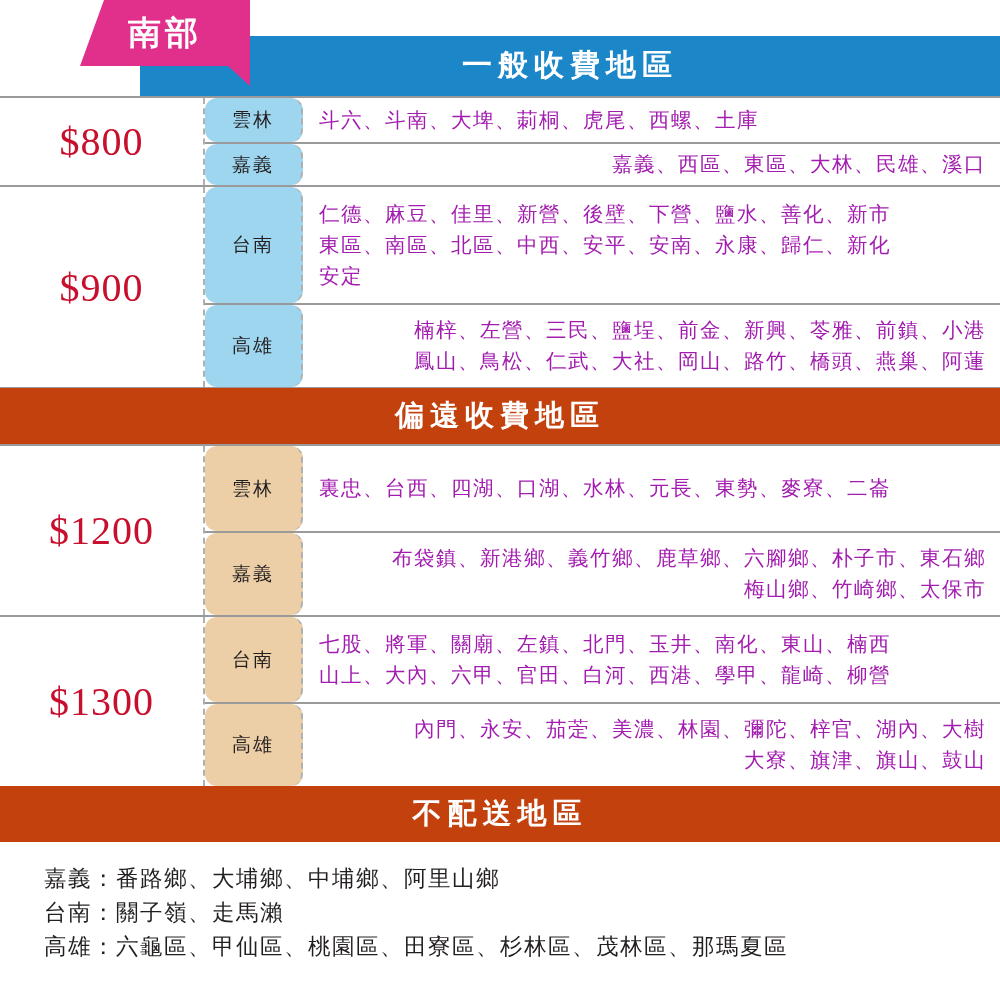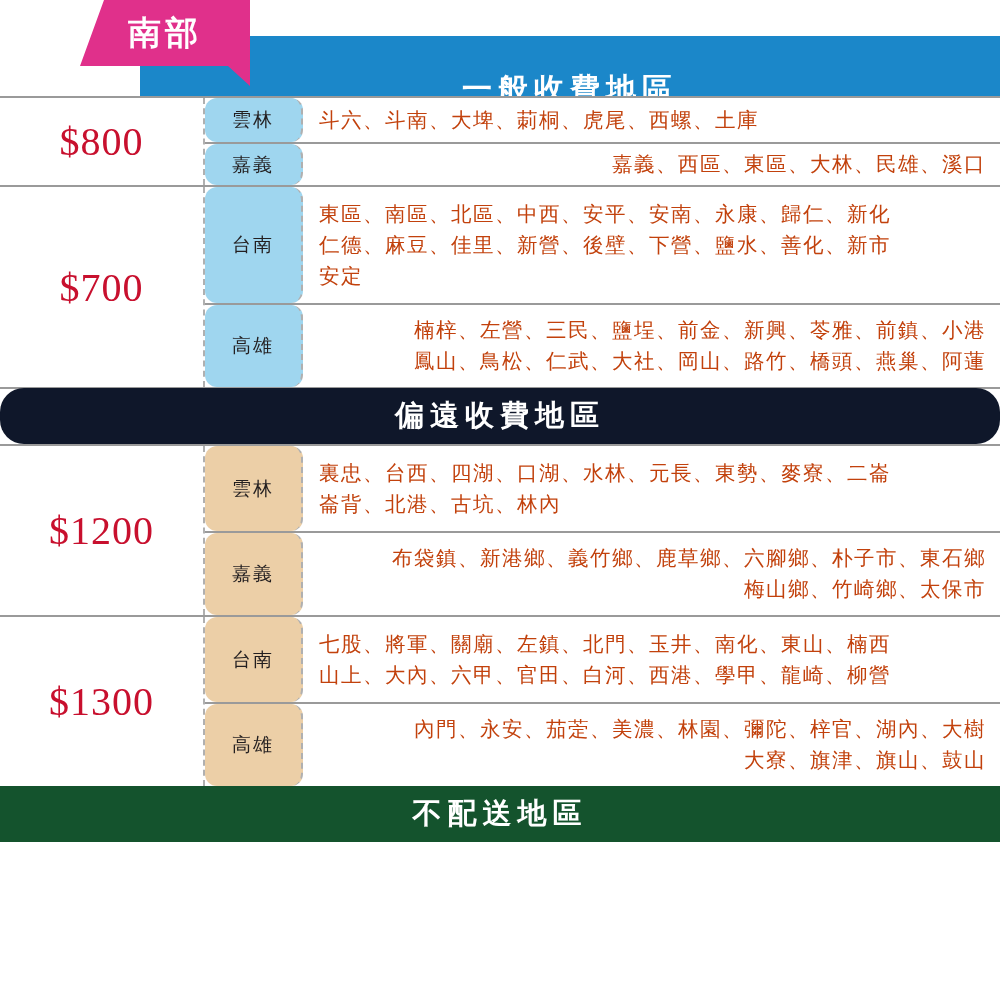--- a/index.html
+++ b/index.html
@@ -43,21 +43,20 @@
     left: 0;
     top: 0;
     width: 860px;
     height: 60px;
     line-height: 58px;
     text-align: center;
     color: #ffffff;
     font-size: 30px;
     letter-spacing: 6px;
     font-weight: bold;
-    margin-top: 24px;
   }
   .banner-pink {
     position: absolute;
     left: 80px;
     top: 0;
     width: 170px;
     height: 86px;
     background: #e0308b;
     
     clip-path: polygon(24px 0, 170px 0, 170px 86px, 148px 66px, 0 66px);
@@ -82,22 +81,22 @@
     left: 0;
     width: 1000px;
     height: 56px;
     line-height: 54px;
     text-align: center;
     color: #ffffff;
     font-size: 29px;
     letter-spacing: 6px;
     font-weight: bold;
   }
-  .band.orange { background: #0f172a; border-radius: 24px; }
-  .band.gray   { background: #14532d; }
+  .band.orange { background: #c2410c; }
+  .band.gray   { background: #c2410c; }
 
   
   .block {
     position: absolute;
     left: 0;
     width: 1000px;
     box-sizing: border-box;
     border-top: 2px solid #9a9a9a;
     border-bottom: 2px solid #9a9a9a;
   }
@@ -156,21 +155,21 @@
     padding: 8px 14px 8px 16px;
     display: flex;
     flex-direction: column;
     justify-content: center;
   }
   .areas-cell .line {
     font-size: 20.5px;
     line-height: 31px;
     letter-spacing: 1.5px;
     white-space: nowrap;
-    color: #c2410c;
+    color: #a21caf;
   }
 
   
   .nodeliver {
     position: absolute;
     left: 0;
     width: 1000px;
     box-sizing: border-box;
     padding: 12px 0 0 44px;
   }
@@ -209,27 +208,27 @@
         <div class="row" style="height:43px;">
           <div class="region-cell blue">嘉義</div>
           <div class="areas-cell">
             <div class="line">嘉義、西區、東區、大林、民雄、溪口</div>
           </div>
         </div>
       </div>
     </div>
 
     <div class="grp">
-      <div class="price-cell">$700</div>
+      <div class="price-cell">$900</div>
       <div class="rows">
         <div class="row" style="height:116px;">
           <div class="region-cell blue">台南</div>
           <div class="areas-cell">
+            <div class="line">仁德、麻豆、佳里、新營、後壁、下營、鹽水、善化、新市</div>
             <div class="line">東區、南區、北區、中西、安平、安南、永康、歸仁、新化</div>
-            <div class="line">仁德、麻豆、佳里、新營、後壁、下營、鹽水、善化、新市</div>
             <div class="line">安定</div>
           </div>
         </div>
         <div class="row" style="height:84px;">
           <div class="region-cell blue">高雄</div>
           <div class="areas-cell">
             <div class="line">楠梓、左營、三民、鹽埕、前金、新興、苓雅、前鎮、小港</div>
             <div class="line">鳳山、鳥松、仁武、大社、岡山、路竹、橋頭、燕巢、阿蓮</div>
           </div>
         </div>
@@ -243,21 +242,20 @@
 
   <div class="block" style="top:444px;">
 
     <div class="grp">
       <div class="price-cell">$1200</div>
       <div class="rows">
         <div class="row" style="height:85px;">
           <div class="region-cell tan">雲林</div>
           <div class="areas-cell">
             <div class="line">裏忠、台西、四湖、口湖、水林、元長、東勢、麥寮、二崙</div>
-            <div class="line">崙背、北港、古坑、林內</div>
           </div>
         </div>
         <div class="row" style="height:84px;">
           <div class="region-cell tan">嘉義</div>
           <div class="areas-cell">
             <div class="line">布袋鎮、新港鄉、義竹鄉、鹿草鄉、六腳鄉、朴子市、東石鄉</div>
             <div class="line">梅山鄉、竹崎鄉、太保市</div>
           </div>
         </div>
       </div>
@@ -281,14 +279,19 @@
           </div>
         </div>
       </div>
     </div>
   </div>
 
   <div class="band gray" style="top:786px;">
     <span>不配送地區</span>
   </div>
 
+  <div class="nodeliver" style="top:850px;">
+    <div class="line">嘉義：番路鄉、大埔鄉、中埔鄉、阿里山鄉</div>
+    <div class="line">台南：關子嶺、走馬瀨</div>
+    <div class="line">高雄：六龜區、甲仙區、桃園區、田寮區、杉林區、茂林區、那瑪夏區</div>
+  </div>
 
 </div>
 
 </body></html>

